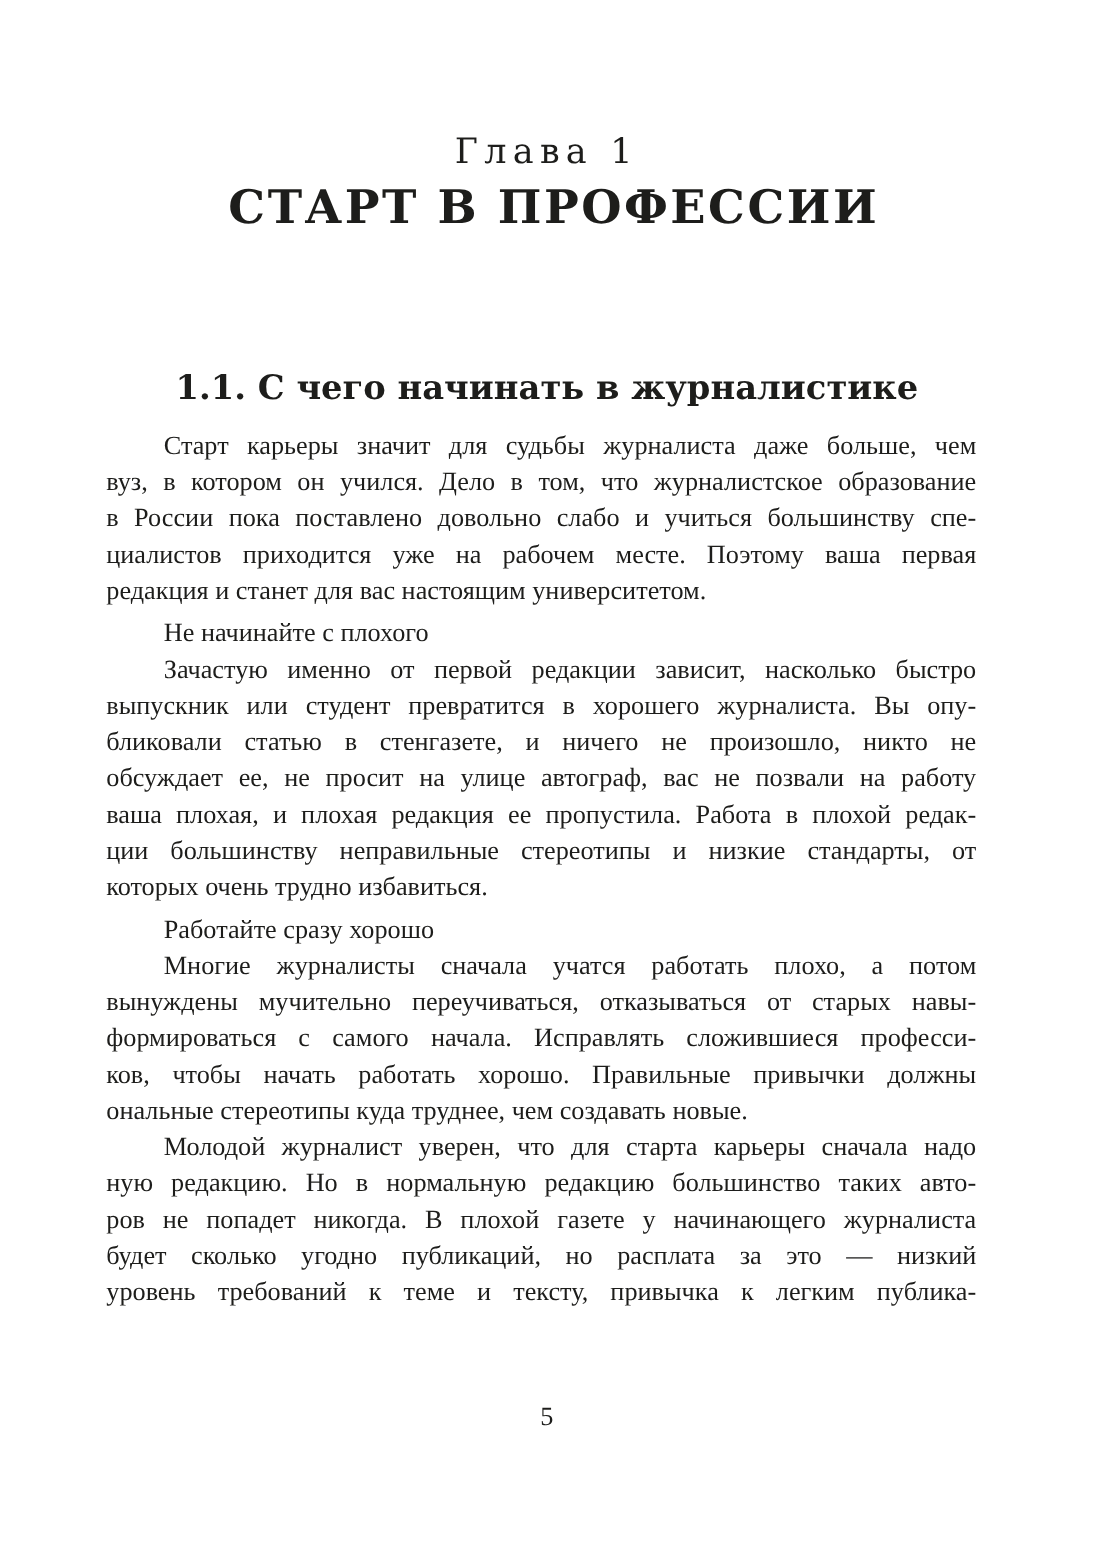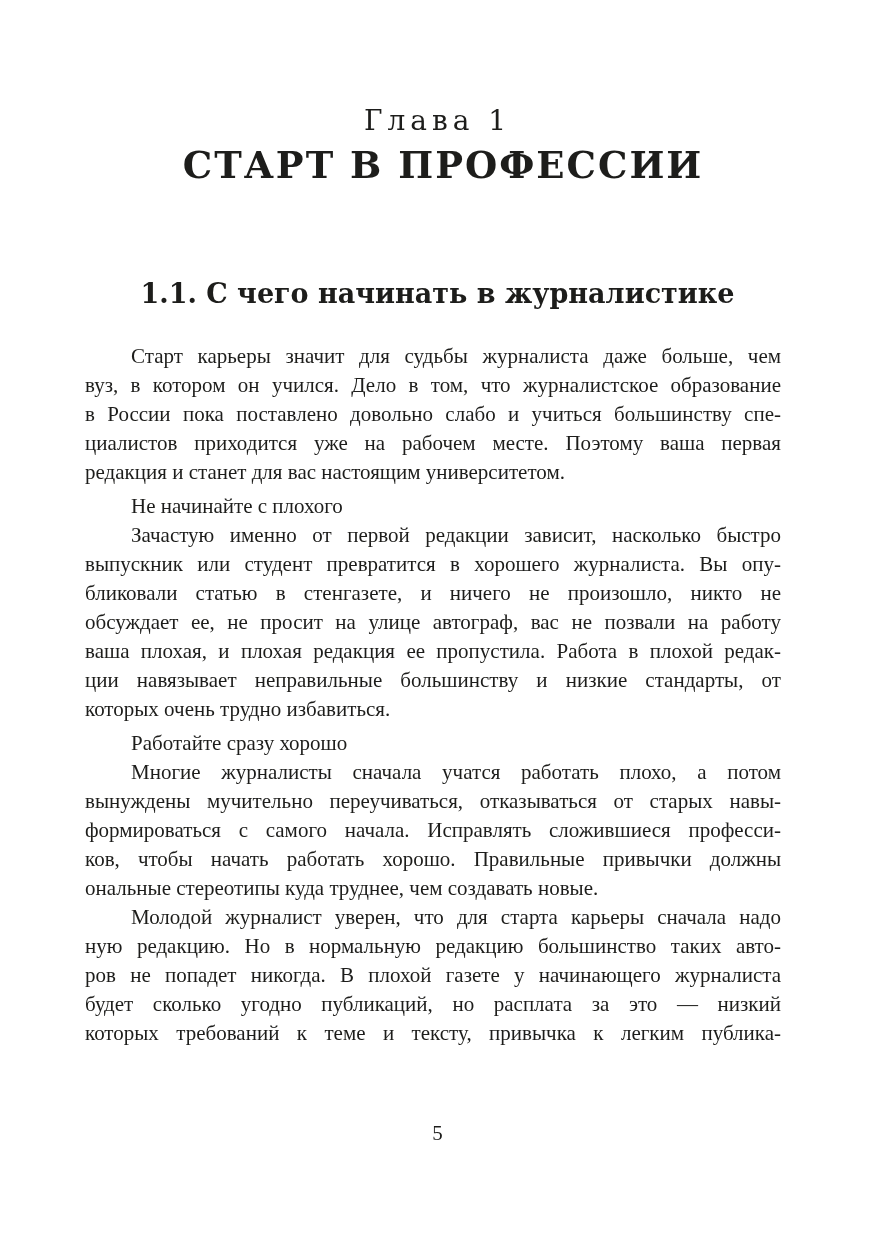--- a/index.html
+++ b/index.html
@@ -37,21 +37,21 @@
     font-weight: bold;
     letter-spacing: 2px;
     line-height: 44px;
     margin-top: 5px;
     padding-left: 11px;
   }
 
   
   .section-heading {
     position: absolute;
-    top: 276px;
+    top: 293px;
     left: 0;
     width: 100%;
     text-align: center;
     font-family: "DejaVu Serif", serif;
     font-size: 27px;
     font-weight: bold;
     line-height: 36px;
   }
 
   
@@ -117,39 +117,39 @@
     </div>
 
     <div class="subheading">Не начинайте с плохого</div>
 
     <div class="para">
       <div class="line indent">Зачастую именно от первой редакции зависит, насколько быстро</div>
       <div class="line">выпускник или студент превратится в хорошего журналиста. Вы опу-</div>
       <div class="line">бликовали статью в стенгазете, и ничего не произошло, никто не</div>
       <div class="line">обсуждает ее, не просит на улице автограф, вас не позвали на работу</div>
       <div class="line">ваша плохая, и плохая редакция ее пропустила. Работа в плохой редак-</div>
-      <div class="line">ции навязывает неправильные большинству и низкие стандарты, от</div>
+      <div class="line">ции большинству неправильные стереотипы и низкие стандарты, от</div>
       <div class="line last">которых очень трудно избавиться.</div>
     </div>
 
     <div class="subheading">Работайте сразу хорошо</div>
 
     <div class="para">
       <div class="line indent">Многие журналисты сначала учатся работать плохо, а потом</div>
       <div class="line">вынуждены мучительно переучиваться, отказываться от старых навы-</div>
       <div class="line">формироваться с самого начала. Исправлять сложившиеся професси-</div>
       <div class="line">ков, чтобы начать работать хорошо. Правильные привычки должны</div>
       <div class="line last">ональные стереотипы куда труднее, чем создавать новые.</div>
     </div>
 
     <div class="para">
       <div class="line indent">Молодой журналист уверен, что для старта карьеры сначала надо</div>
       <div class="line">ную редакцию. Но в нормальную редакцию большинство таких авто-</div>
       <div class="line">ров не попадет никогда. В плохой газете у начинающего журналиста</div>
       <div class="line">будет сколько угодно публикаций, но расплата за это — низкий</div>
-      <div class="line">которых требований к теме и тексту, привычка к легким публика-</div>
+      <div class="line">уровень требований к теме и тексту, привычка к легким публика-</div>
     </div>
 
   </div>
 
   <div class="page-number">5</div>
 
 </div>
 
 </body></html>

